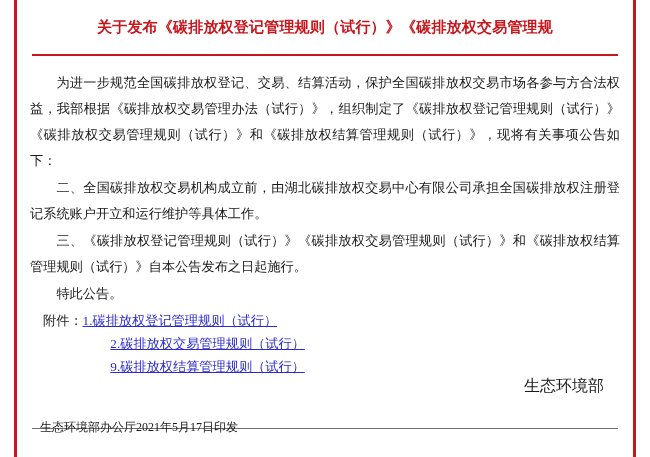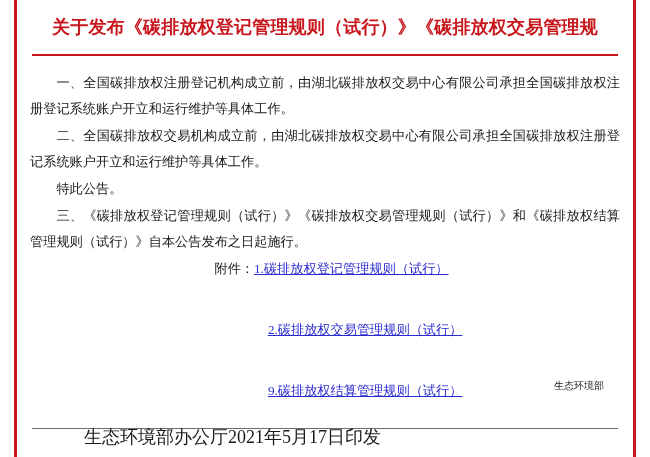--- a/index.html
+++ b/index.html
@@ -35,21 +35,21 @@
     position: absolute;
     left: 30px;
     right: 30px;
     top: 0;
     bottom: 0;
   }
 
   .doc-title {
     color: #c8161d;
     font-weight: bold;
-    font-size: 18px;
+    font-size: 15px;
     line-height: 27px;
     text-align: center;
     padding-top: 14px;
     letter-spacing: 0.2px;
   }
   .title-line {
     display: block;
     white-space: nowrap;
   }
   .title-line.l2 { padding-left: 0; }
@@ -83,77 +83,74 @@
     display: inline;
   }
   .attach-item {
     color: #2a2ad0;
     text-decoration: underline;
     text-decoration-color: #2a2ad0;
     cursor: pointer;
   }
   .attach-row {
     padding-left: 13px;
-    text-align: center;
   }
   .attach-row.indent {
     text-indent: 5.1em;
-    margin-top: 38px;
   }
 
   .signature {
     position: absolute;
     right: 16px;
     bottom: 60px;
     text-align: center;
-    font-size: 10px;
+    font-size: 16px;
     line-height: 23px;
     color: #1a1a1a;
   }
   .sig-line { display: block; }
 
   .footer-rule {
     position: absolute;
     left: 2px;
     right: 2px;
     bottom: 28px;
     height: 1px;
     background: #6e6e6e;
   }
   .footer-note {
     position: absolute;
     left: 10px;
-    bottom: 10px;
-    font-size: 18px;
+    bottom: 20px;
+    font-size: 12px;
     color: #1a1a1a;
     line-height: 20px;
-    margin-left: 44px;
   }
 </style>
 </head>
 <body>
 
 <div class="page">
 
   <div class="side-rule left"></div>
   <div class="side-rule right"></div>
 
   <div class="content">
 
     <div class="doc-title">
       <span class="title-line l1">关于发布《碳排放权登记管理规则（试行）》《碳排放权交易管理规</span>
     </div>
 
     <div class="red-divider"></div>
 
     <div class="body-text">
-      <p class="para">一、全国碳排放权注册登记机构成立前，由湖北碳排放权交易中心有限公司承担全国碳排放权注册登记系统账户开立和运行维护等具体工作。</p>
+      <p class="para">为进一步规范全国碳排放权登记、交易、结算活动，保护全国碳排放权交易市场各参与方合法权益，我部根据《碳排放权交易管理办法（试行）》，组织制定了《碳排放权登记管理规则（试行）》《碳排放权交易管理规则（试行）》和《碳排放权结算管理规则（试行）》，现将有关事项公告如下：</p>
       <p class="para">二、全国碳排放权交易机构成立前，由湖北碳排放权交易中心有限公司承担全国碳排放权注册登记系统账户开立和运行维护等具体工作。</p>
+      <p class="para">三、《碳排放权登记管理规则（试行）》《碳排放权交易管理规则（试行）》和《碳排放权结算管理规则（试行）》自本公告发布之日起施行。</p>
       <p class="para">特此公告。</p>
-      <p class="para">三、《碳排放权登记管理规则（试行）》《碳排放权交易管理规则（试行）》和《碳排放权结算管理规则（试行）》自本公告发布之日起施行。</p>
     </div>
 
     <div class="attach-block">
       <div class="attach-row">
         <span class="attach-head">附件：</span><span class="attach-item">1.碳排放权登记管理规则（试行）</span>
       </div>
       <div class="attach-row indent">
         <span class="attach-item">2.碳排放权交易管理规则（试行）</span>
       </div>
       <div class="attach-row indent">

